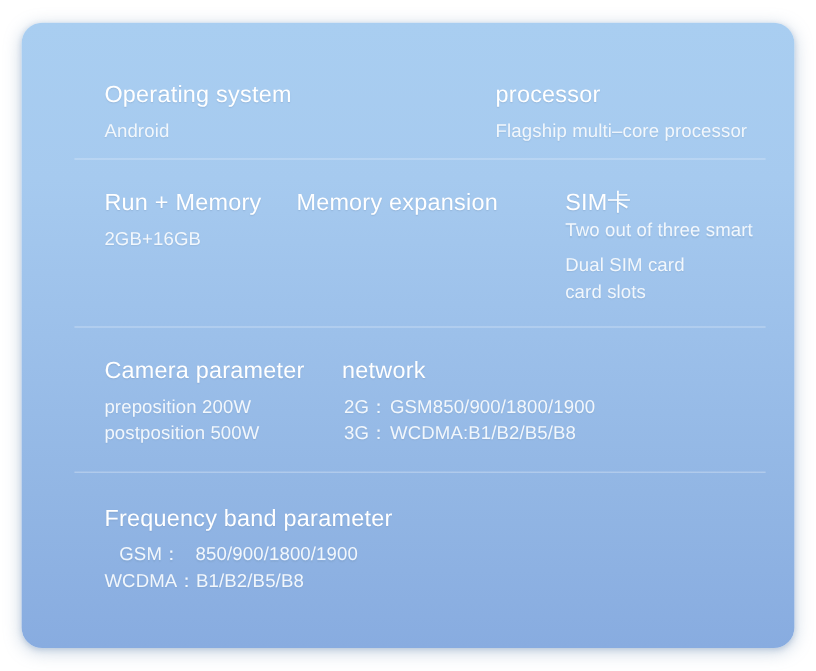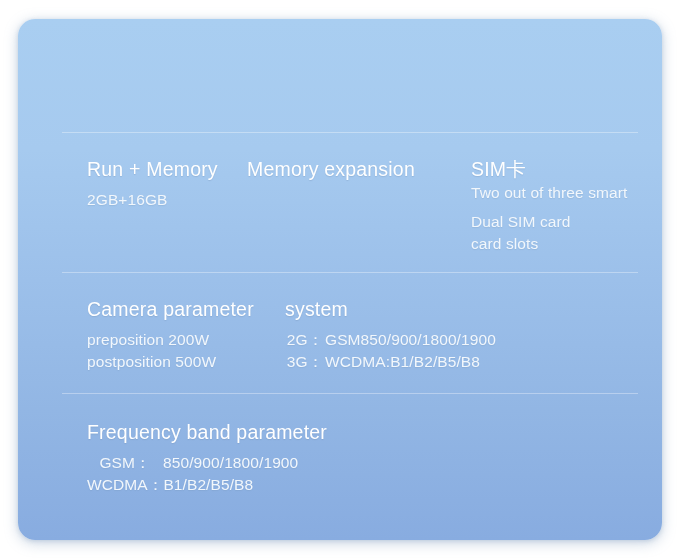--- a/index.html
+++ b/index.html
@@ -81,20 +81,30 @@
 
   .label-inline.wide {
     min-width: 76px;
   }
 </style>
 </head>
 <body>
 
 <div id="spec-card">
 
+  <div class="section" style="top:47px; height:60px;">
+    <div class="col" style="left:69px;">
+      <div class="heading">Operating system</div>
+      <div class="value first">Android</div>
+    </div>
+    <div class="col" style="left:395px;">
+      <div class="heading">processor</div>
+      <div class="value first">Flagship multi–core processor</div>
+    </div>
+  </div>
 
   <div class="divider" style="top:113px;"></div>
 
   <div class="section" style="top:137px; height:110px;">
     <div class="col" style="left:69px;">
       <div class="heading">Run + Memory</div>
       <div class="value first">2GB+16GB</div>
     </div>
     <div class="col" style="left:229px;">
       <div class="heading">Memory expansion</div>
@@ -109,21 +119,21 @@
 
   <div class="divider" style="top:253px;"></div>
 
   <div class="section" style="top:277px; height:90px;">
     <div class="col" style="left:69px;">
       <div class="heading">Camera parameter</div>
       <div class="value first">preposition 200W</div>
       <div class="value">postposition 500W</div>
     </div>
     <div class="col" style="left:267px;">
-      <div class="heading">system</div>
+      <div class="heading">network</div>
       <div class="value first">
         <span class="label-inline">2G：</span><span>GSM850/900/1800/1900</span>
       </div>
       <div class="value">
         <span class="label-inline">3G：</span><span>WCDMA:B1/B2/B5/B8</span>
       </div>
     </div>
   </div>
 
   <div class="divider" style="top:374px;"></div>

